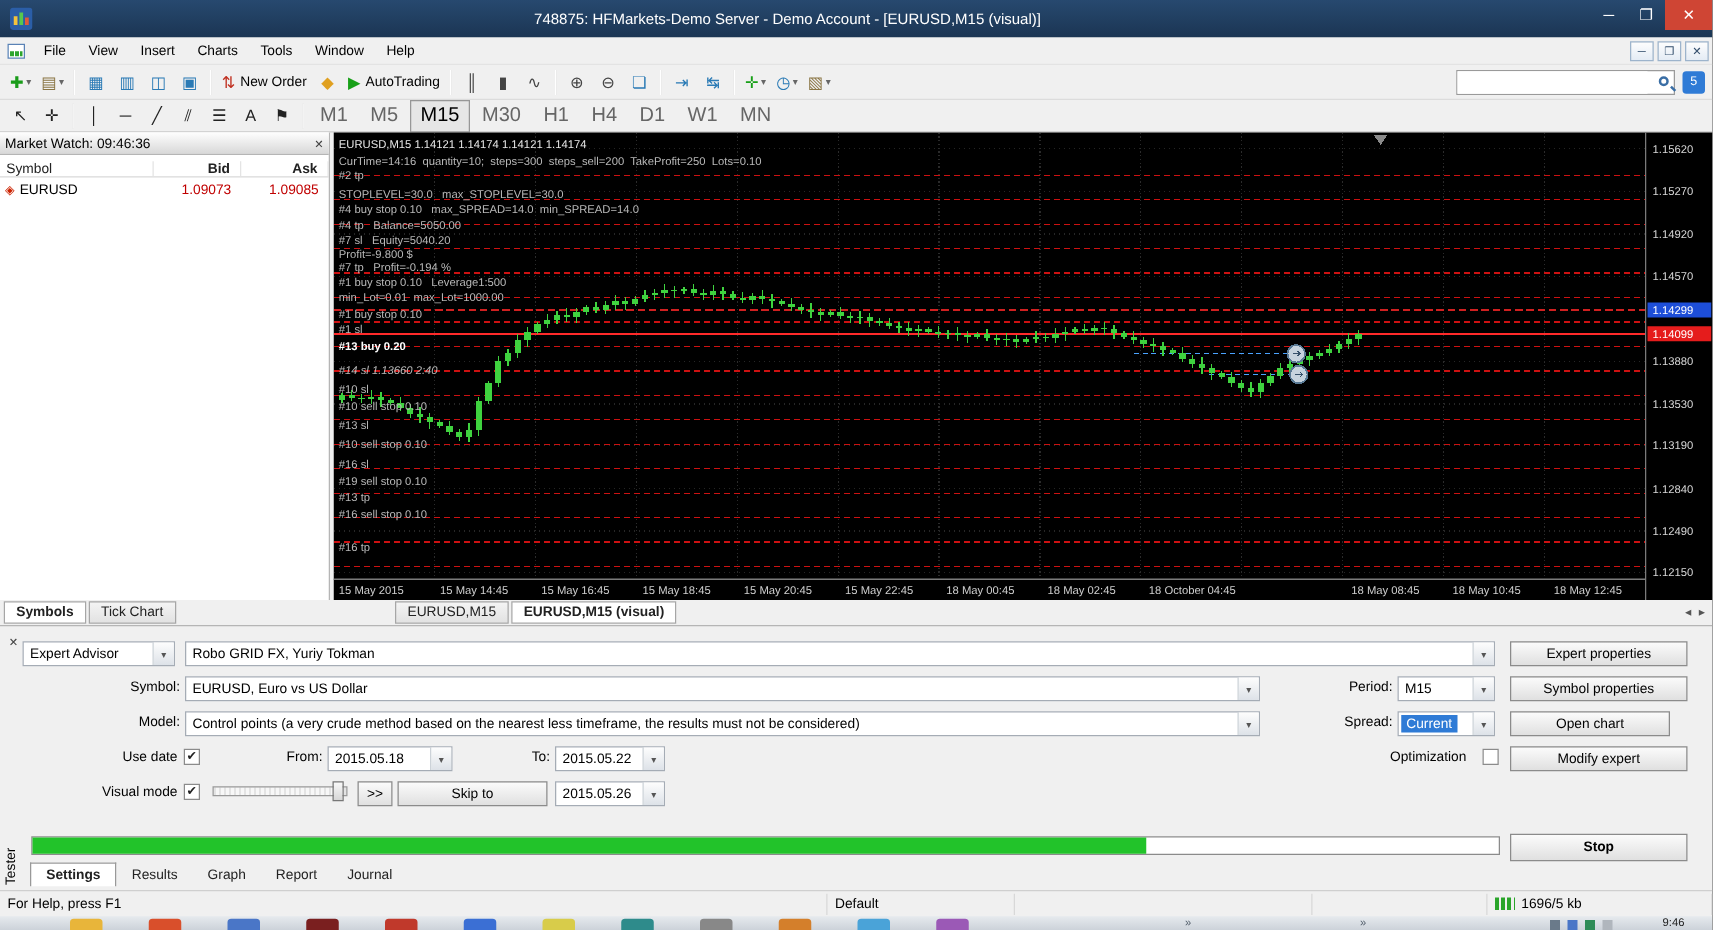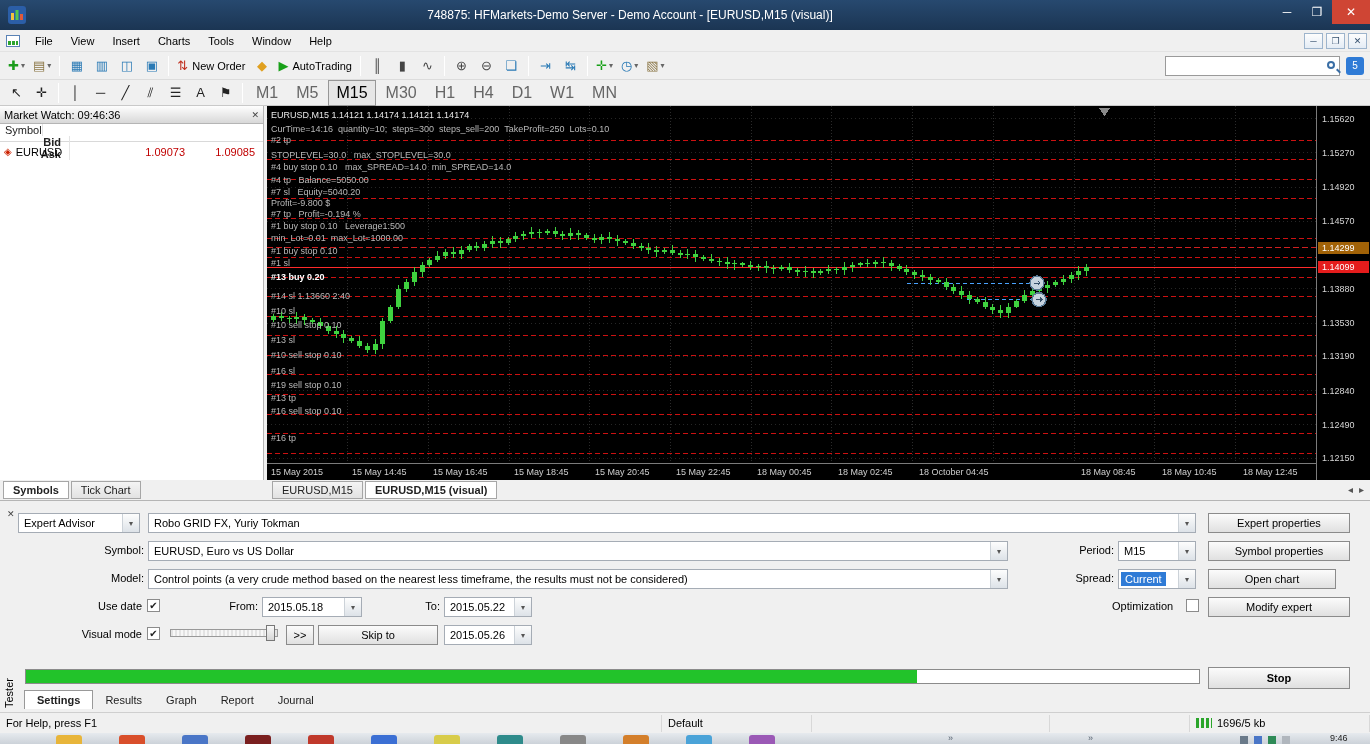--- a/index.html
+++ b/index.html
@@ -48,21 +48,21 @@
   .mag::after { content:""; position:absolute; left:7px; top:7px; width:5px; height:2px; background:#3a6ea5; transform:rotate(45deg); }
   .community-icon { width:18px; height:18px; margin-left:6px; background:#2f7bd6; border-radius:3px;
     color:#fff; font-size:10px; display:flex; align-items:center; justify-content:center; }
 
   
   #market-watch { position:absolute; left:0; top:106px; width:264px; height:374px; background:#fff;
     border-right:1px solid #b5b5b5; }
   .mw-header { height:18px; background:linear-gradient(#fefefe,#d8d8d8); border-bottom:1px solid #b5b5b5;
     display:flex; align-items:center; padding:0 4px; }
   .mw-header .mw-close { margin-left:auto; font-size:9px; color:#444; }
-  .mw-cols { height:18px; display:flex; align-items:flex-start; border-bottom:1px solid #d9d9d9; color:#222;flex-direction:column; }
+  .mw-cols { height:18px; display:flex; align-items:flex-end; border-bottom:1px solid #d9d9d9; color:#222; }
   .mw-cols .c-sym { flex:1; padding-left:5px; border-right:1px solid #e4e4e4; }
   .mw-cols .c-bid, .mw-cols .c-ask { width:70px; text-align:right; padding-right:8px; border-right:1px solid #e4e4e4;font-weight:bold; }
   .mw-row { height:19px; display:flex; align-items:center; }
   .mw-row .sym { flex:1; padding-left:4px; display:flex; align-items:center; gap:4px; color:#000; }
   .mw-row .sym .sym-ic { color:#cc2200; font-size:10px; }
   .mw-row .bid, .mw-row .ask { width:70px; text-align:right; padding-right:8px; color:#c00000; }
 
   
   #chart-plot { position:absolute; left:267px; top:106px; width:1049px; height:357px; background:#000; overflow:hidden; }
   #chart-svg { position:absolute; left:0; top:0; }
@@ -72,21 +72,21 @@
     border-left:1px solid #7b7b7b; }
   .pa-label { position:absolute; left:5px; font-size:9px; color:#d6d6d6; }
   .pa-marker { position:absolute; left:1px; width:51px; height:12px; font-size:9px; color:#fff;
     display:flex; align-items:center; padding-left:4px; }
   #time-axis { position:absolute; left:267px; top:463px; width:1049px; height:17px; background:#000;
     border-top:1px solid #7b7b7b; }
   .ta-label { position:absolute; top:3px; font-size:9px; color:#cfcfcf; white-space:nowrap; }
 
   
   #tabs-row { position:absolute; left:0; top:480px; width:1370px; height:20px; background:#f0f0f0;
-    display:flex; align-items:flex-start; }
+    display:flex; align-items:flex-start;gap:44px; }
   .tab { height:18px; margin:1px 1px 0 1px; padding:1px 9px; border:1px solid #a6a6a6;
     background:linear-gradient(#f4f4f4,#e2e2e2); display:inline-flex; align-items:center; color:#222; }
   .tab.active { background:#fff; font-weight:bold; }
   #mw-tabs { width:267px; display:flex; padding-left:2px; }
   #chart-tabs { display:flex; padding-left:4px; }
   .tab-arrows { margin-left:auto; margin-right:6px; color:#555; font-size:10px; display:flex; gap:6px; padding-top:4px; }
 
   
   #tester { position:absolute; left:0; top:500px; width:1370px; height:212px; background:#f0f0f0;
     border-top:1px solid #b5b5b5; }
@@ -587,21 +587,21 @@
         <div class="ov-line" style="top: 56px;">#4 buy stop 0.10   max_SPREAD=14.0  min_SPREAD=14.0</div>
         <div class="ov-line" style="top: 69px;">#4 tp   Balance=5050.00</div>
         <div class="ov-line" style="top: 81px;">#7 sl   Equity=5040.20</div>
         <div class="ov-line" style="top: 92px;">Profit=-9.800 $</div>
         <div class="ov-line" style="top: 103px;">#7 tp   Profit=-0.194 %</div>
         <div class="ov-line" style="top: 115px;">#1 buy stop 0.10   Leverage1:500</div>
         <div class="ov-line" style="top: 127px;">min_Lot=0.01  max_Lot=1000.00</div>
         <div class="ov-line" style="top: 140px;">#1 buy stop 0.10</div>
         <div class="ov-line" style="top: 152px;">#1 sl</div>
         <div class="ov-line" style="top: 166px; color: rgb(255, 255, 255); font-weight: bold;">#13 buy 0.20</div>
-        <div class="ov-line" style="top: 185px;">#14 sl 1.13660 2:40</div>
+        <div class="ov-line" style="top: 185px; font-style: italic;">#14 sl 1.13660 2:40</div>
         <div class="ov-line" style="top: 200px;">#10 sl</div>
         <div class="ov-line" style="top: 214px;">#10 sell stop 0.10</div>
         <div class="ov-line" style="top: 229px;">#13 sl</div>
         <div class="ov-line" style="top: 244px;">#10 sell stop 0.10</div>
         <div class="ov-line" style="top: 260px;">#16 sl</div>
         <div class="ov-line" style="top: 274px;">#19 sell stop 0.10</div>
         <div class="ov-line" style="top: 287px;">#13 tp</div>
         <div class="ov-line" style="top: 300px;">#16 sell stop 0.10</div>
         <div class="ov-line" style="top: 327px;">#16 tp</div>
       </div>
@@ -610,21 +610,21 @@
       <div class="pa-label" style="top: 7.71507px;">1.15620</div>
       <div class="pa-label" style="top: 41.9479px;">1.15270</div>
       <div class="pa-label" style="top: 76.1808px;">1.14920</div>
       <div class="pa-label" style="top: 110.414px;">1.14570</div>
       <div class="pa-label" style="top: 177.901px;">1.13880</div>
       <div class="pa-label" style="top: 212.134px;">1.13530</div>
       <div class="pa-label" style="top: 245.389px;">1.13190</div>
       <div class="pa-label" style="top: 279.622px;">1.12840</div>
       <div class="pa-label" style="top: 313.855px;">1.12490</div>
       <div class="pa-label" style="top: 347.11px;">1.12150</div>
-      <div class="pa-marker" style="top: 135.92px; background: #a16207;">1.14299</div>
+      <div class="pa-marker" style="top: 135.92px; background: #1d4ed8;">1.14299</div>
       <div class="pa-marker" style="top: 155.481px; background: rgb(229, 28, 28);">1.14099</div>
     </div>
   <div id="time-axis">
       <div class="ta-label" style="left: 4px;">15 May 2015</div>
       <div class="ta-label" style="left: 85px;">15 May 14:45</div>
       <div class="ta-label" style="left: 166px;">15 May 16:45</div>
       <div class="ta-label" style="left: 247px;">15 May 18:45</div>
       <div class="ta-label" style="left: 328px;">15 May 20:45</div>
       <div class="ta-label" style="left: 409px;">15 May 22:45</div>
       <div class="ta-label" style="left: 490px;">18 May 00:45</div>

